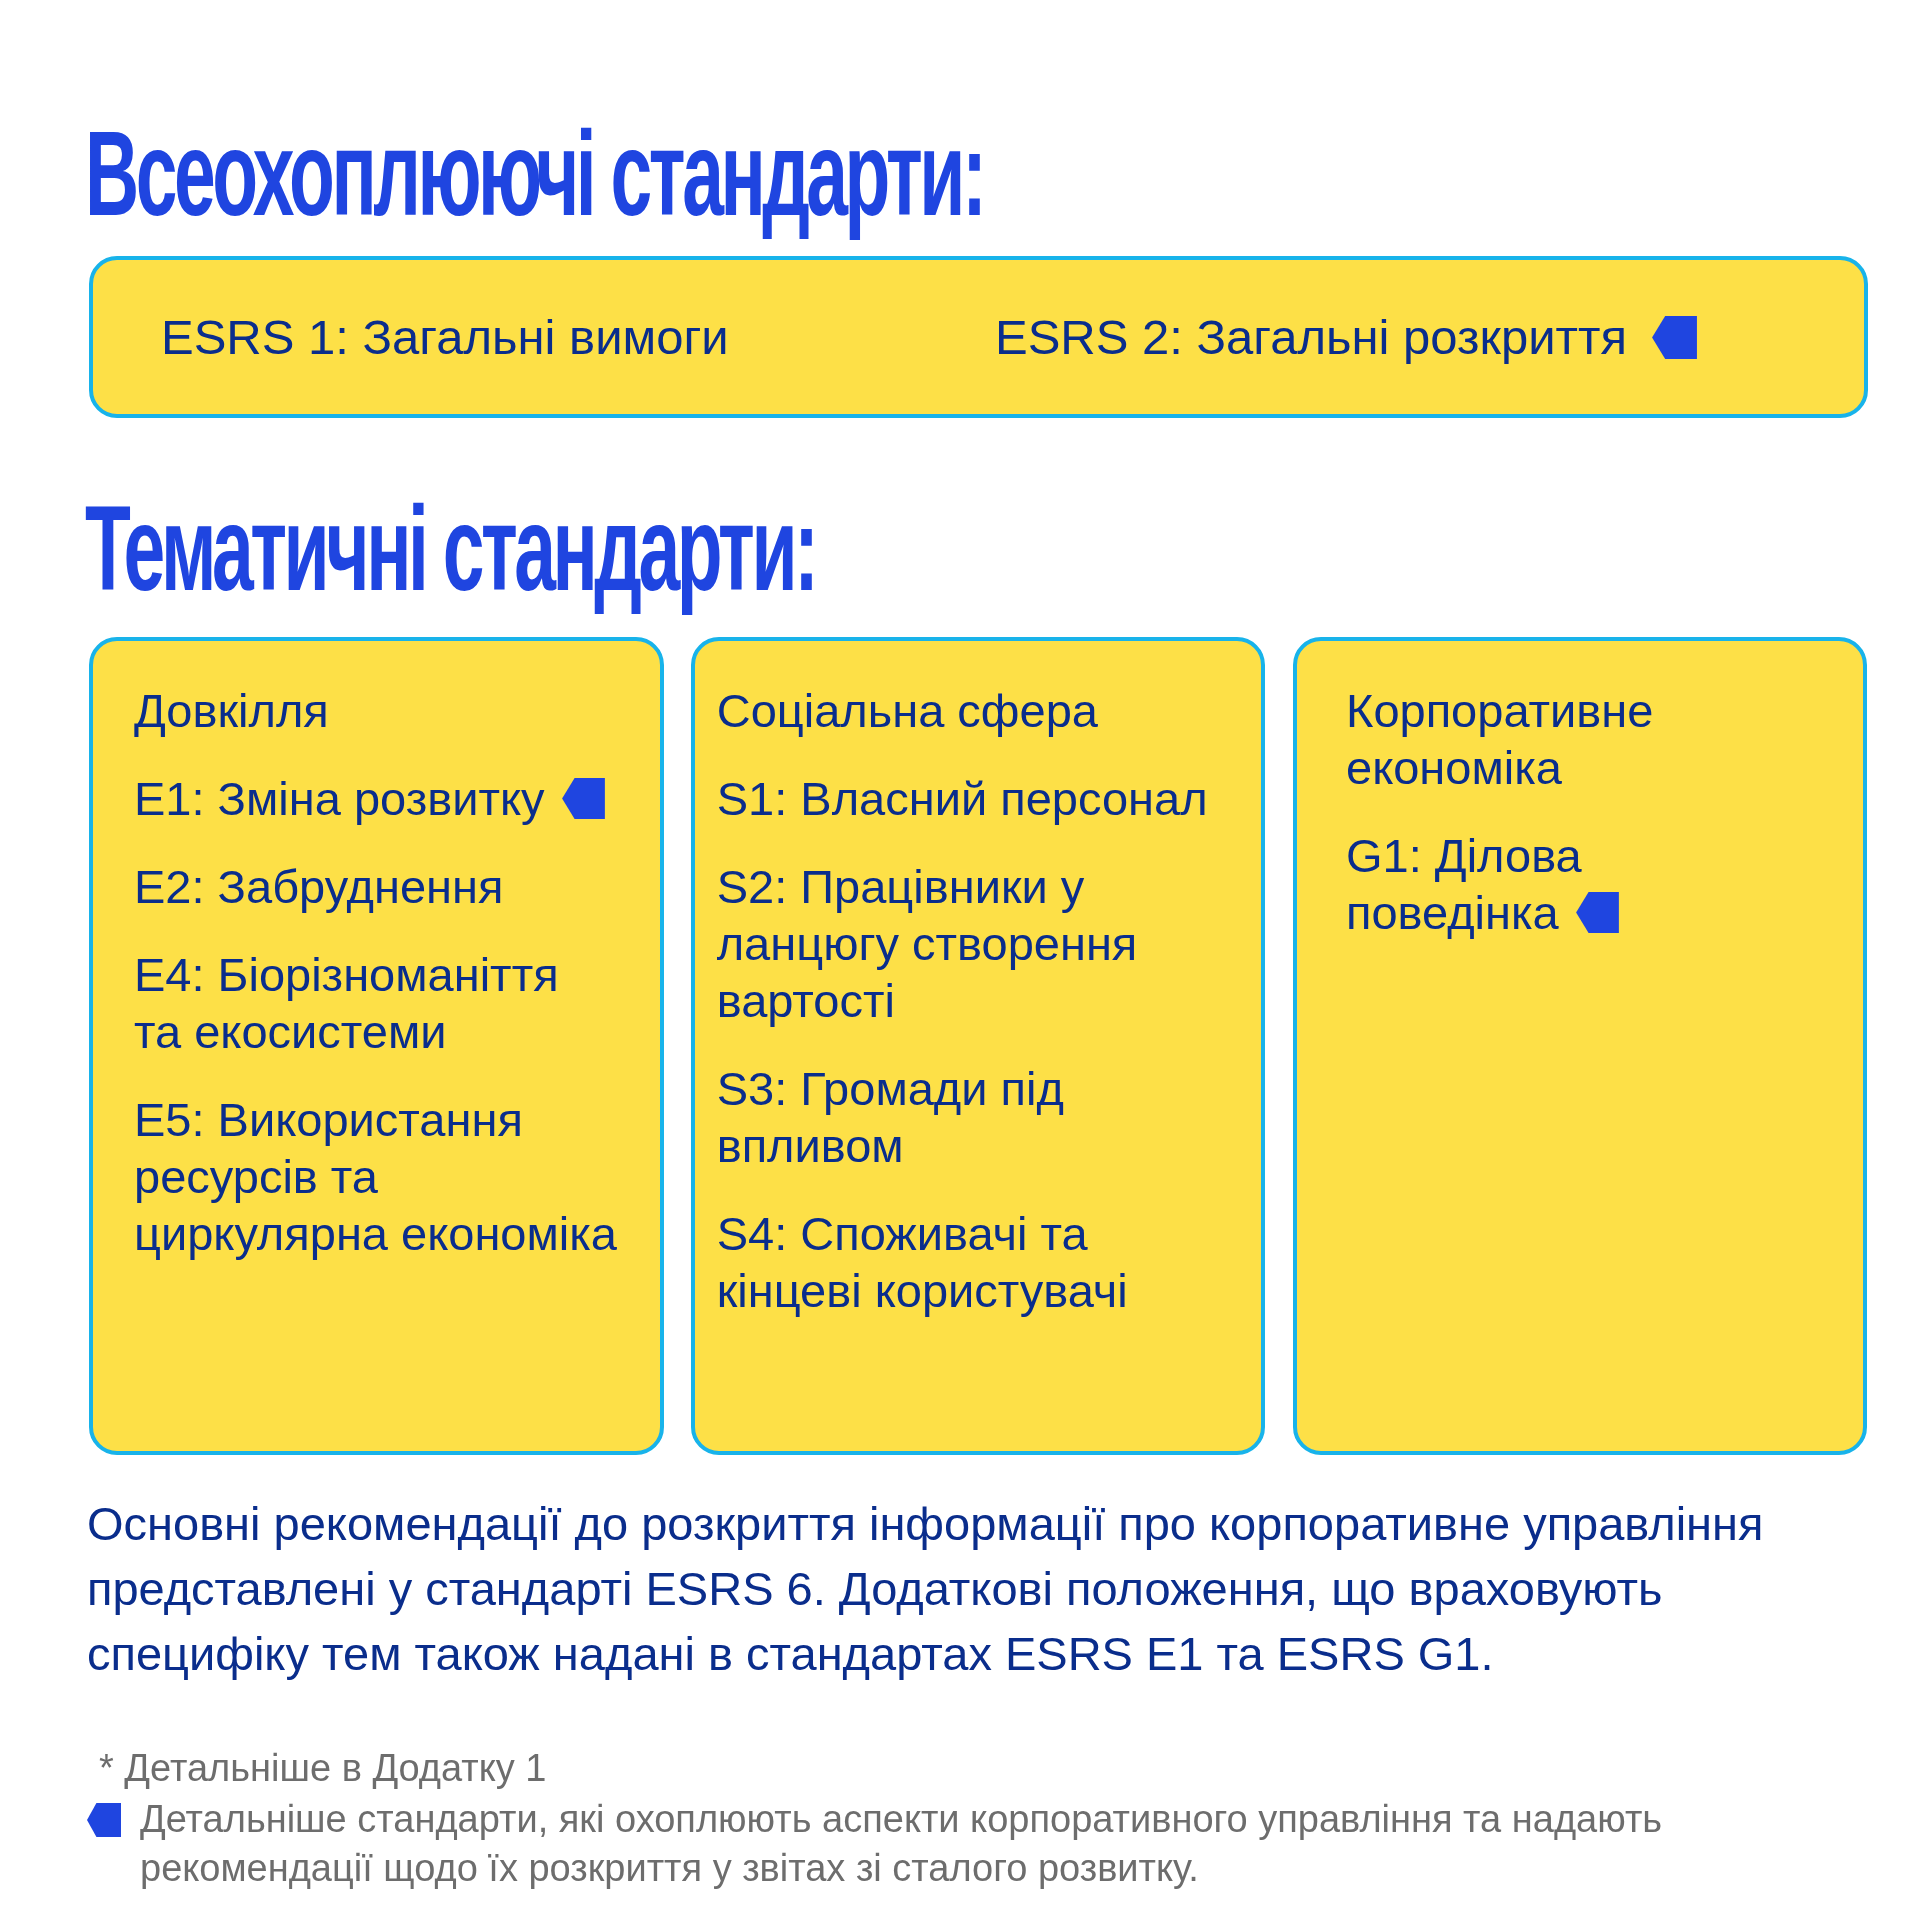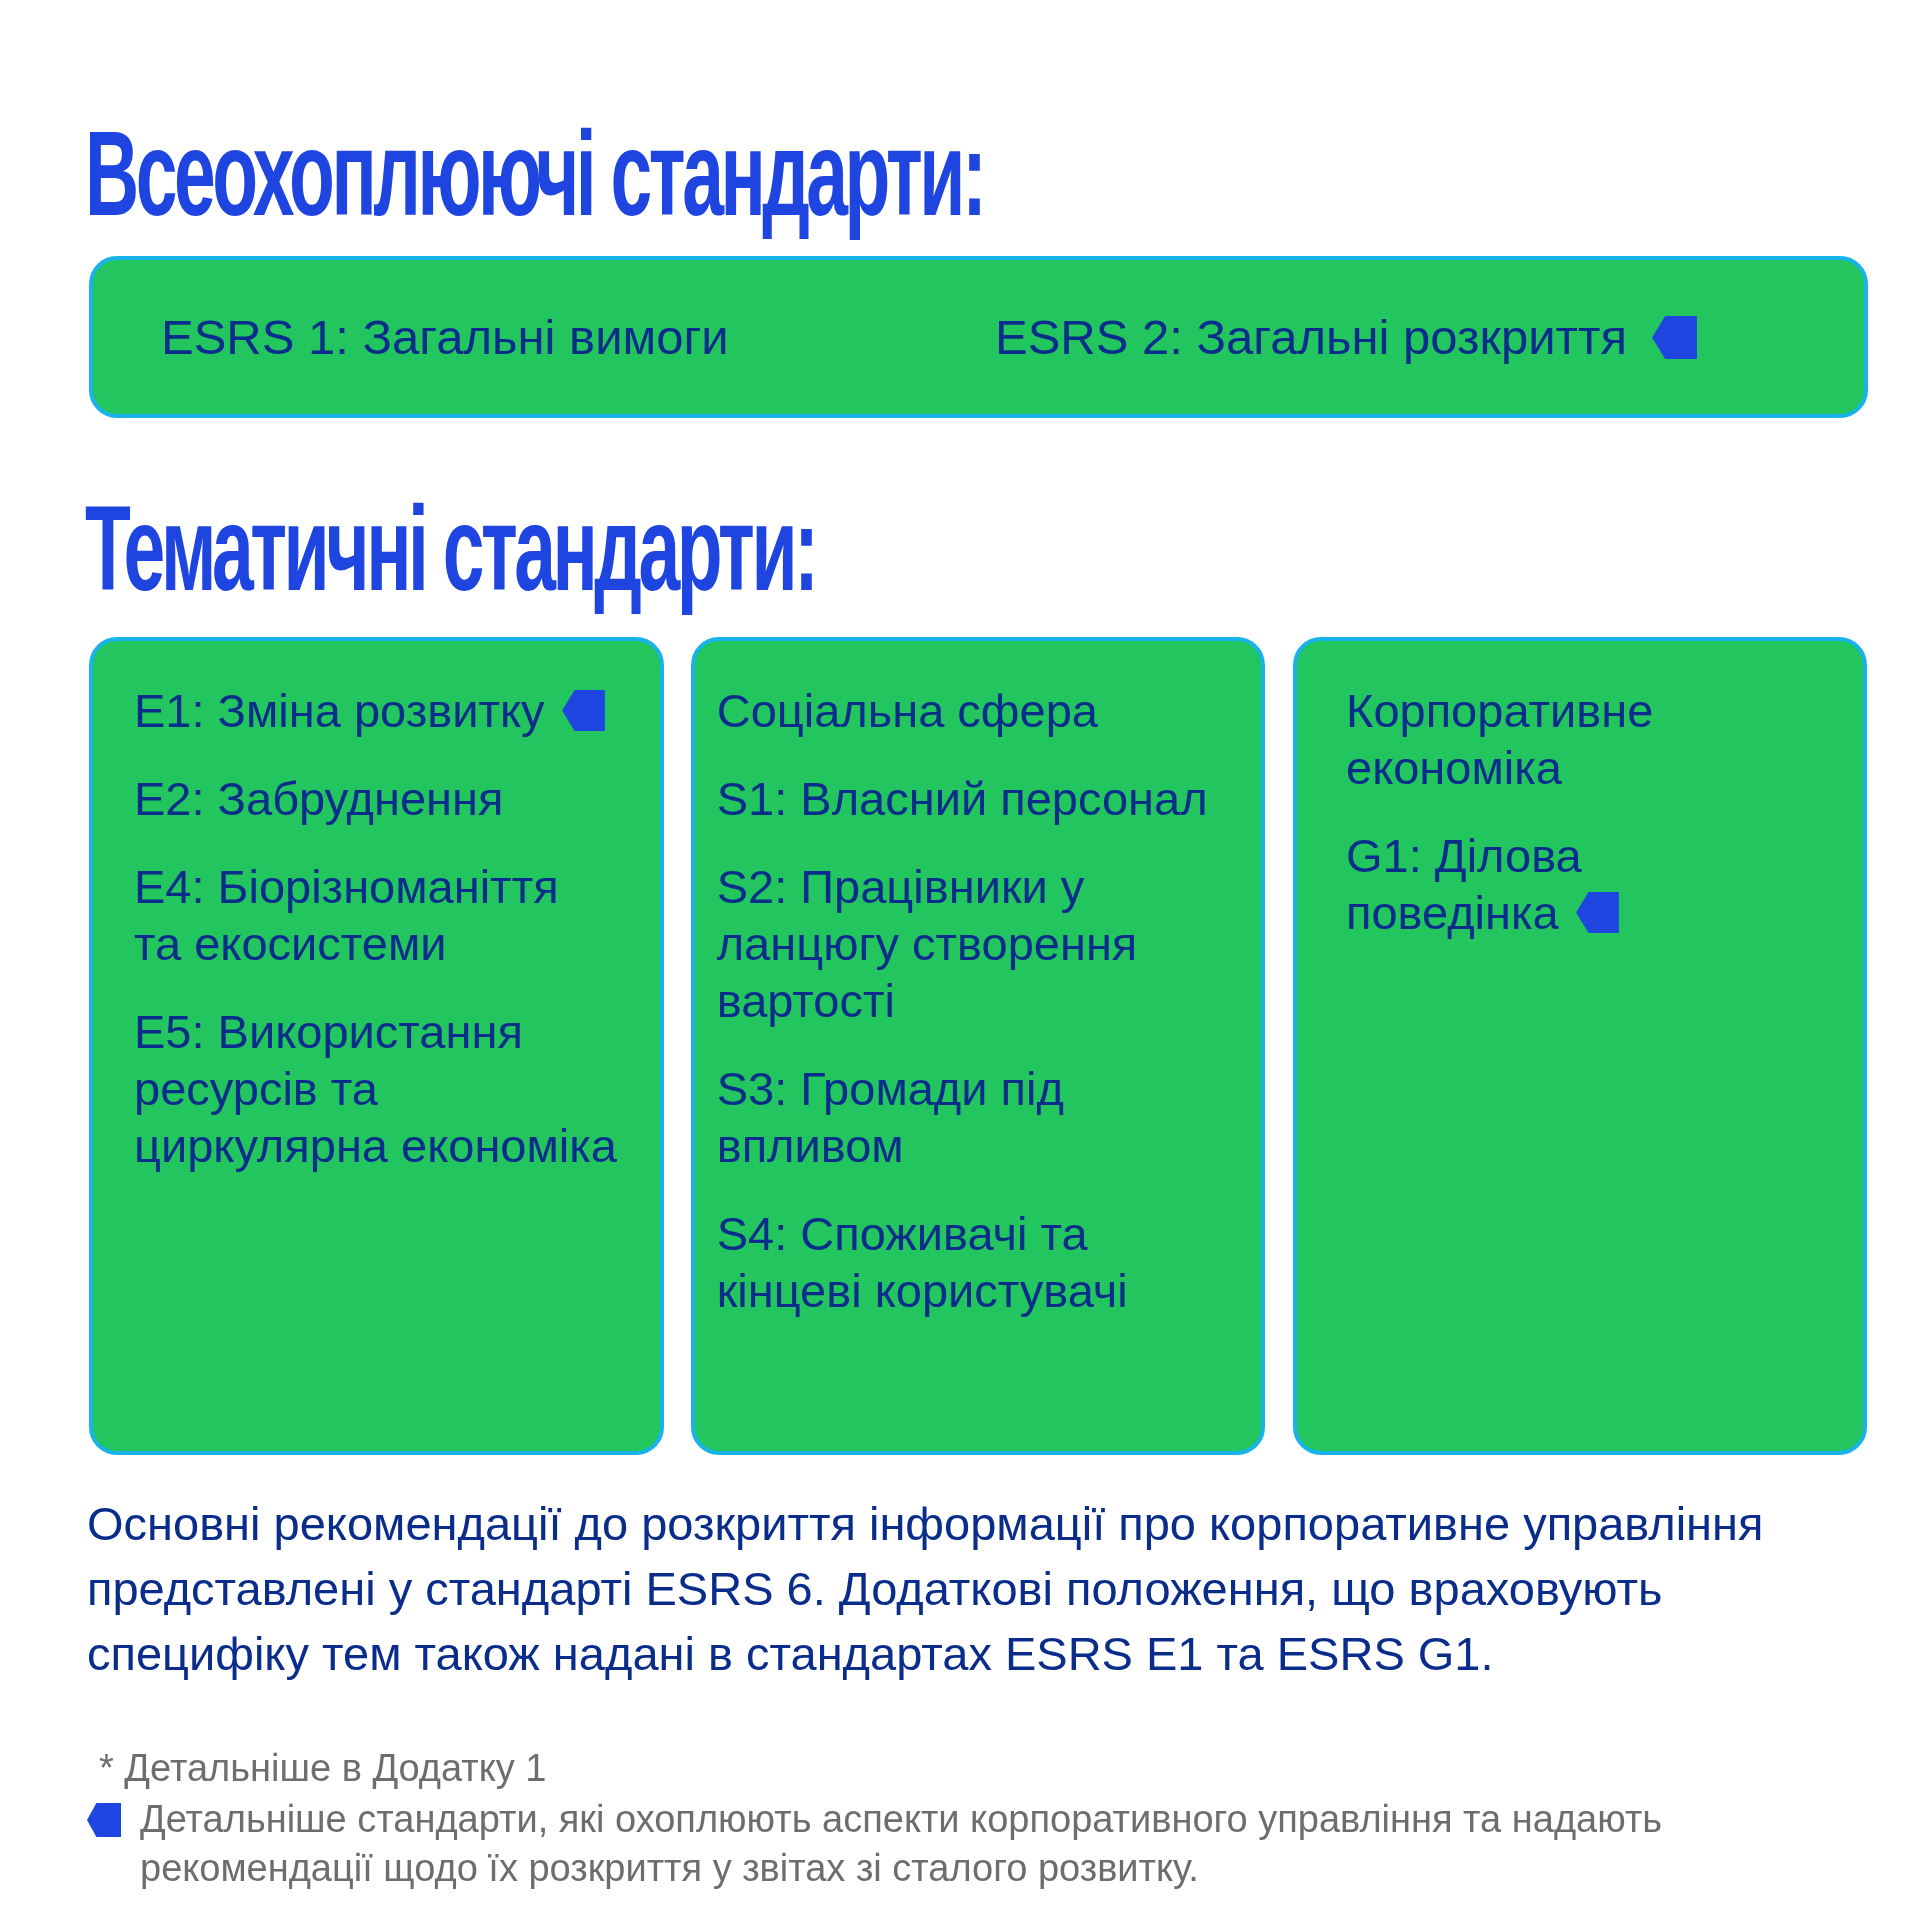--- a/index.html
+++ b/index.html
@@ -1,20 +1,20 @@
 <!DOCTYPE html>
 <html style="font-size:15px"><head>
 <meta charset="utf-8">
 <style>
   html,body{margin:0;padding:0;background:#ffffff;}
   body{width:1928px;height:1928px;position:relative;overflow:hidden;font-family:"Liberation Sans",sans-serif;color:#0a2d8c;}
   .h{position:absolute;left:85px;margin:0;font-family:"Liberation Sans",sans-serif;font-weight:bold;color:#1f45e0;font-size:121px;line-height:1;letter-spacing:-5.6px;transform:scaleX(0.62);transform-origin:left top;white-space:nowrap;}
   #h1{top:113px;}
   #h2{top:488px;}
-  .box{position:absolute;border:4.7px solid #18b3ea;border-radius:28px;box-sizing:border-box;background:#22c55e;}
+  .box{position:absolute;border:4.7px solid #18b3ea;border-radius:28px;box-sizing:border-box;background:#fde047;}
   #top-box{left:89px;top:256px;width:1779px;height:162px;}
   .row-item{position:absolute;top:50%;transform:translateY(-50%);font-size:49px;white-space:nowrap;display:flex;align-items:center;}
   #esrs1{left:68px;}
   #esrs2{left:902px;}
   .marker{display:inline-block;width:45px;height:43px;margin-left:24.5px;vertical-align:middle;}
   .marker svg{display:block;width:100%;height:100%;}
   .col{top:637px;height:818px;width:575px;}
   #col-env{left:89px;}
   #col-soc{left:691px;width:574px;padding-left:47px;}
   #col-gov{left:1293px;width:574px;}
@@ -44,20 +44,21 @@
           <polygon points="14,0 48,0 48,46 14,46 0,23" fill="#1f45e0"></polygon>
         </svg>
       </span>
   </div>
 </div>
 
 <h1 id="h2" class="h">Тематичні стандарти:</h1>
 
 <div id="col-env" class="box col">
   <div class="col-inner">
+    <p class="cat">Довкілля</p>
     <p class="item"><span>E1: Зміна розвитку</span><span class="marker"><svg viewBox="0 0 48 46">
             <polygon points="14,0 48,0 48,46 14,46 0,23" fill="#1f45e0"></polygon>
           </svg></span></p>
     <p class="item">E2: Забруднення</p>
     <p class="item" style="width:471px">E4: Біорізноманіття та екосистеми</p>
     <p class="item" style="width:499px">E5: Використання ресурсів та циркулярна економіка</p>
   </div>
 </div>
 
 <div id="col-soc" class="box col">

